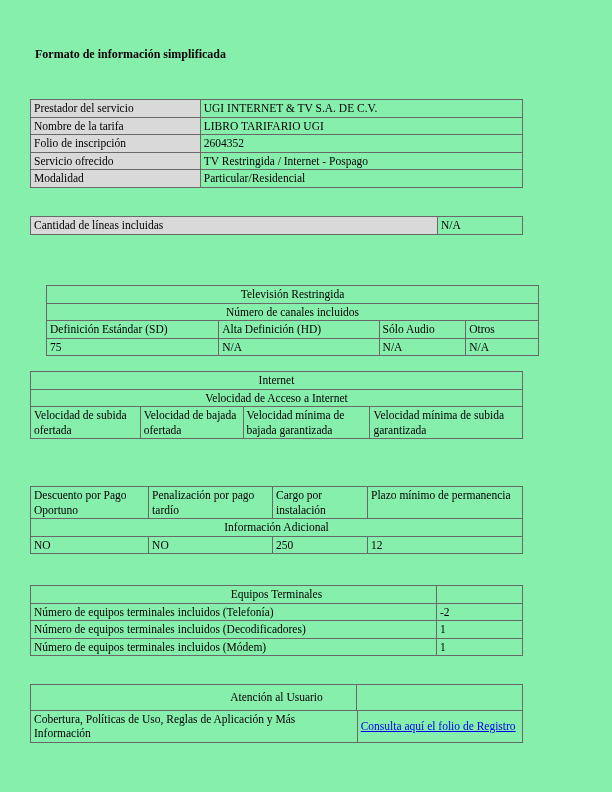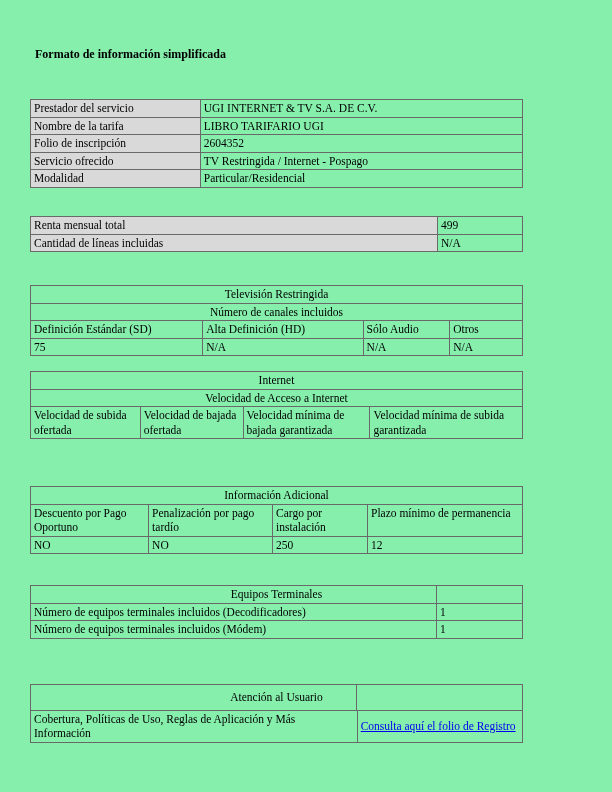--- a/index.html
+++ b/index.html
@@ -30,21 +30,21 @@
   .tbl td.top { vertical-align:top;margin-top:39px; }
   .tbl td.split { position:relative; }
   .tbl td.split::after {
     content:""; position:absolute; top:0; bottom:0; width:0;
     border-right:1px solid #696969;
   }
   .tbl td.split-eq::after { right:17.4%; }
   .tbl td.split-at::after { right:33.6%; }
   .t-general  { top:99px;  }
   .t-renta    { top:216px; }
-  .t-tv       { top:285px; }
+  .t-tv       { top:285px;margin-left:16px; }
   .t-internet { top:371px; }
   .t-adic     { top:486px; }
   .t-equipos  { top:585px; }
   .t-atencion { top:684px; }
   .t-atencion td.hdr { padding:5px 3px; }
   a.reg-link { color:#0000ee; text-decoration:underline; cursor:pointer; }
 </style>
 </head>
 <body>
 
@@ -80,24 +80,20 @@
     </tr>
   </tbody>
     </table>
 
   <table class="tbl t-renta">
     <colgroup>
         <col style="width:82.7%">
         <col style="width:17.3%">
       </colgroup>
     <tbody>
-        <tr>
-      <td class="shade">Renta mensual total</td>
-      <td>499</td>
-    </tr>
     <tr>
       <td class="shade">Cantidad de líneas incluidas</td>
       <td>N/A</td>
     </tr>
   </tbody>
     </table>
 
   <table class="tbl t-tv">
     <colgroup>
         <col style="width:35%">
@@ -152,47 +148,51 @@
 
   <table class="tbl t-adic">
     <colgroup>
         <col style="width:24%">
         <col style="width:25.2%">
         <col style="width:19.3%">
         <col style="width:31.5%">
       </colgroup>
     <tbody>
         <tr>
-      <td class="center" colspan="4">Información Adicional</td>
-    </tr>
-    <tr>
       <td class="top">Descuento por Pago Oportuno</td>
       <td class="top">Penalización por pago tardío</td>
       <td class="top">Cargo por instalación</td>
       <td class="top">Plazo mínimo de permanencia</td>
     </tr>
     <tr>
+      <td class="center" colspan="4">Información Adicional</td>
+    </tr>
+    <tr>
       <td>NO</td>
       <td>NO</td>
       <td>250</td>
       <td>12</td>
     </tr>
   </tbody>
     </table>
 
   <table class="tbl t-equipos">
     <colgroup>
         <col style="width:82.5%">
         <col style="width:17.5%">
       </colgroup>
     <tbody>
         <tr>
       <td class="center split split-eq" colspan="2">Equipos Terminales</td>
     </tr>
     <tr>
+      <td>Número de equipos terminales incluidos (Telefonía)</td>
+      <td>-2</td>
+    </tr>
+    <tr>
       <td>Número de equipos terminales incluidos (Decodificadores)</td>
       <td>1</td>
     </tr>
     <tr>
       <td>Número de equipos terminales incluidos (Módem)</td>
       <td>1</td>
     </tr>
   </tbody>
     </table>
 

